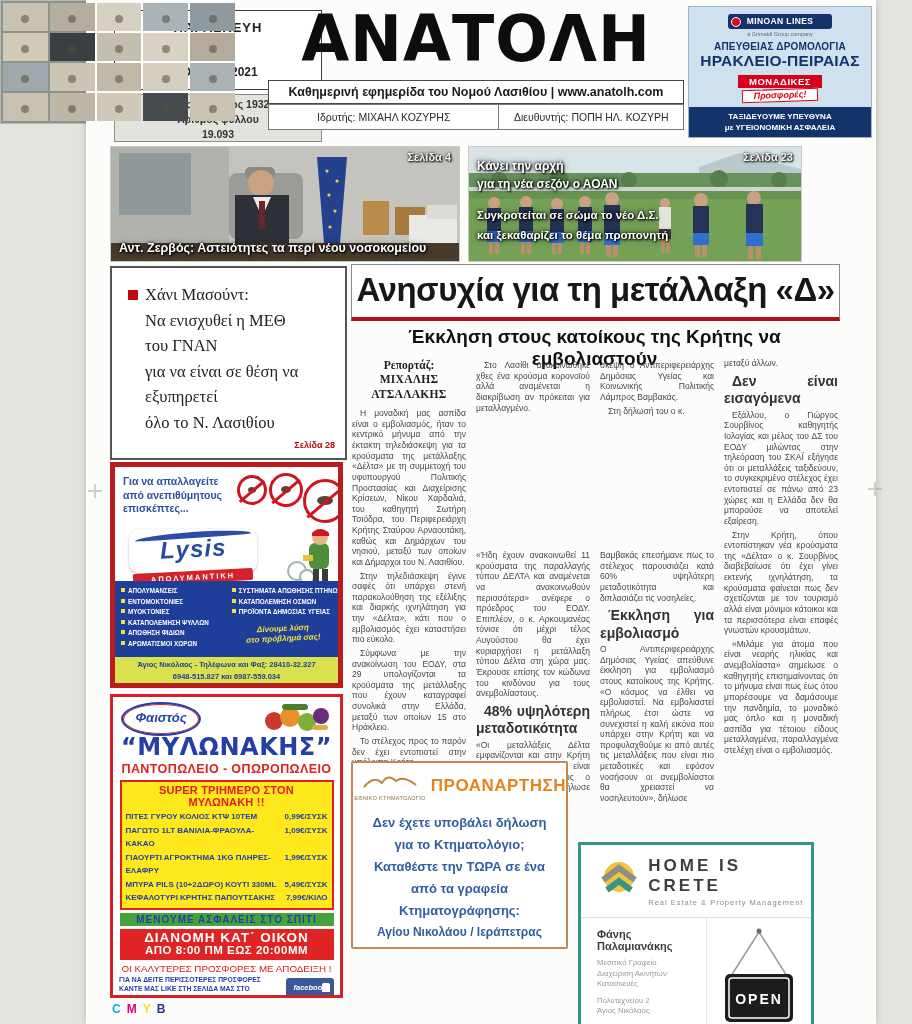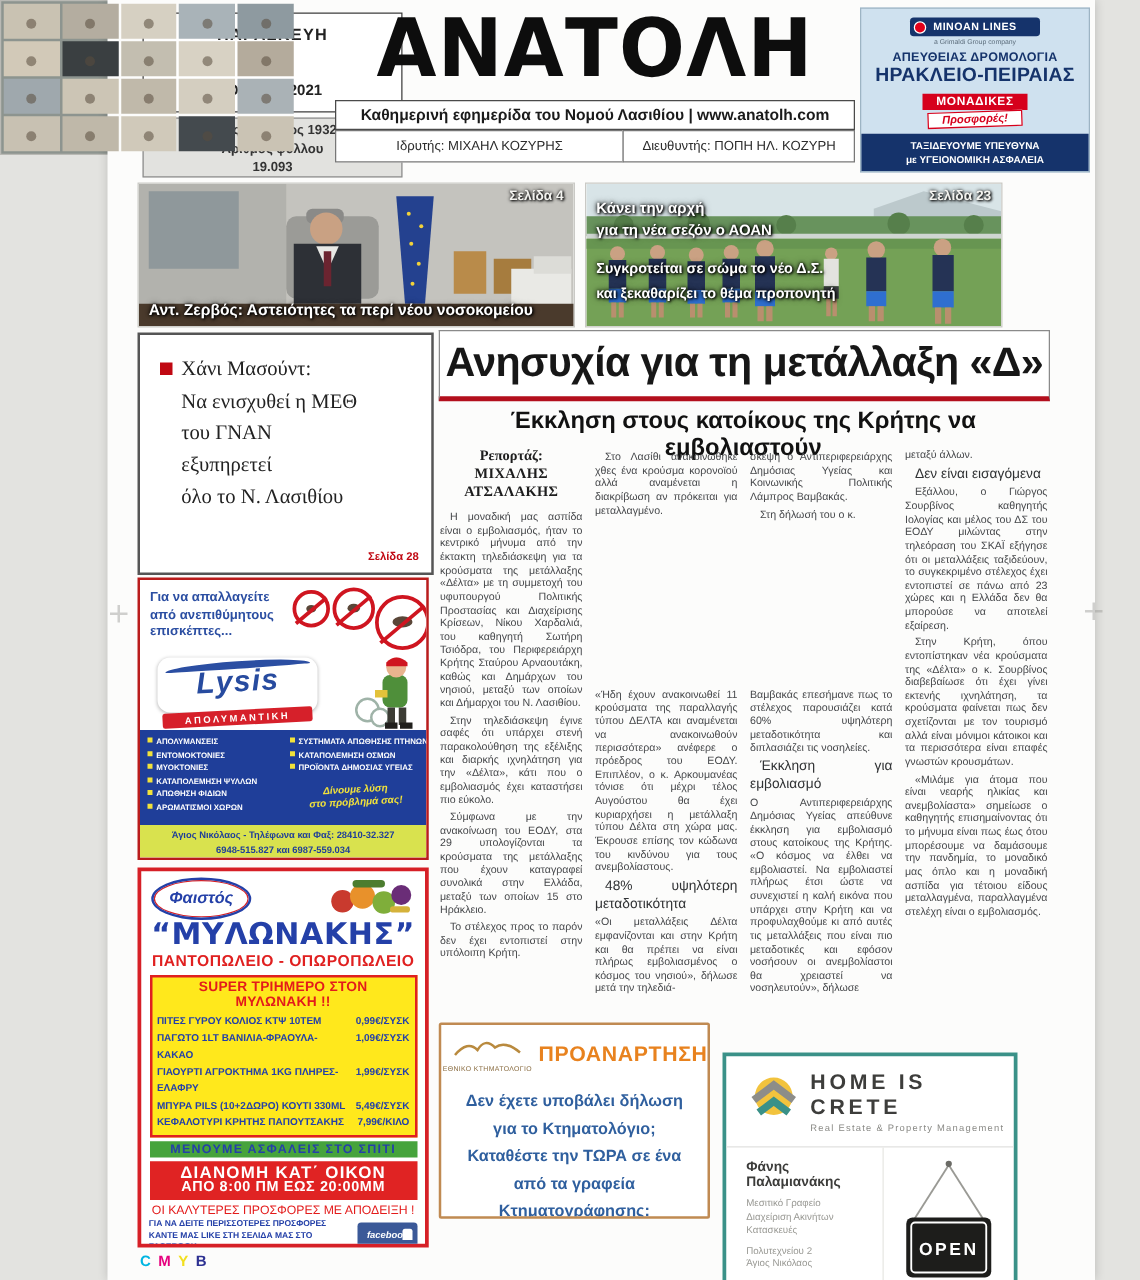--- a/index.html
+++ b/index.html
@@ -45,40 +45,40 @@
   
   .sidestory{left:110px;top:266px;width:233px;height:190px;border:2px solid #555;background:#fff;font-family:"Liberation Serif",serif;color:#222;}
   .sidestory .in{padding:14px 12px 0 16px;font-size:16.5px;line-height:1.55;}
   .redsq{display:inline-block;width:10px;height:10px;background:#c00812;margin-right:7px;}
   .sidestory .pageref{position:absolute;right:10px;bottom:8px;color:#c00812;font-size:9px;font-weight:bold;font-family:"Liberation Sans",sans-serif;}
 
   
   .acol{position:absolute;width:114px;font-size:8.5px;line-height:1.25;text-align:justify;color:#45474a;overflow:hidden;}
   .acol p{margin:0 0 3px 0;text-indent:8px;}
   .acol p.noind{text-indent:0;}
-  .subh{font-weight:normal;color:#303234;margin:4px 0 2px;text-indent:8px;font-size:11px;line-height:1.25;}
+  .subh{font-weight:bold;color:#303234;margin:4px 0 2px;text-indent:8px;font-size:14px;line-height:1.25;}
   .byline{text-align:center;font-family:"Liberation Serif",serif;color:#1d1d1d;margin-bottom:7px;text-indent:0;}
   .byline .r1{font-size:11.5px;font-weight:bold;}
   .byline .r2{font-size:11.5px;font-weight:bold;letter-spacing:.3px;}
   .vconf{left:468px;top:420px;width:238px;height:124px;background:#8d948f;border:1px solid #b9b9b4;display:grid;grid-template-columns:repeat(5,1fr);grid-template-rows:repeat(4,1fr);gap:2px;padding:2px;box-sizing:border-box;}
   .vt{background:#c9c2b2;position:relative;}
   .vt::after{content:"";position:absolute;left:50%;top:42%;width:8px;height:8px;margin-left:-4px;border-radius:50%;background:rgba(90,76,62,.55);}
   .vt:nth-child(2){background:#b4ada0;} .vt:nth-child(3){background:#d6d0c2;}
   .vt:nth-child(4){background:#a9b3b8;} .vt:nth-child(5){background:#8e9aa0;}
   .vt:nth-child(6){background:#d2c9b8;} .vt:nth-child(7){background:#3a3f41;}
   .vt:nth-child(8){background:#c3beb0;} .vt:nth-child(9){background:#d8d2c4;}
   .vt:nth-child(10){background:#b4ab9c;} .vt:nth-child(11){background:#9fa8ad;}
   .vt:nth-child(12){background:#ccc5b5;} .vt:nth-child(13){background:#c0b9aa;}
   .vt:nth-child(14){background:#d4cec0;} .vt:nth-child(15){background:#aab2b6;}
   .vt:nth-child(16){background:#c8c1b2;} .vt:nth-child(17){background:#bfb8a9;}
   .vt:nth-child(18){background:#d0c9ba;} .vt:nth-child(19){background:#444a4e;}
   .vt:nth-child(20){background:#cac3b4;}
 
   
-  .lysis{left:110px;top:462px;width:233px;height:226px;border:2px solid #b91c1c;background:#fff;overflow:hidden;box-sizing:border-box;}
+  .lysis{left:110px;top:462px;width:233px;height:226px;border:5px solid #b91c1c;background:#fff;overflow:hidden;box-sizing:border-box;}
   .ly-intro{position:absolute;left:8px;top:8px;width:110px;font-size:10.5px;font-weight:bold;color:#2b4ea2;line-height:1.3;}
   .noSign{position:absolute;border:3px solid #cf1520;border-radius:50%;background:#fff;}
   .noSign::after{content:"";position:absolute;left:-4px;top:50%;width:calc(100% + 8px);height:3px;background:#cf1520;transform:rotate(-40deg);}
   .bugblob{position:absolute;background:#5a4638;border-radius:50%;}
   .ly-logo{position:absolute;left:14px;top:62px;width:128px;height:44px;background:#fff;border-radius:10px;box-shadow:0 1px 3px rgba(0,0,0,.25);text-align:center;}
   .ly-logo .swooshT{position:absolute;left:6px;top:3px;width:116px;height:6px;background:#2b4ea2;border-radius:50% 50% 50% 50%/90% 90% 10% 10%;transform:rotate(-4deg);}
   .ly-logo .txt{position:relative;top:6px;font-size:24px;font-weight:bold;font-style:italic;color:#274b9f;letter-spacing:1px;transform:rotate(-3deg);display:inline-block;}
   .ly-ribbon{position:absolute;left:18px;top:104px;width:120px;background:#d6202a;color:#fff;font-size:7.5px;font-weight:bold;text-align:center;letter-spacing:2px;padding:1.5px 0;transform:rotate(-3deg);border-radius:2px;}
   .ly-panel{position:absolute;left:0;bottom:26px;width:100%;height:76px;background:#1f3e99;color:#fff;display:flex;box-sizing:border-box;padding:5px 4px 2px 6px;}
   .ly-panel .colA{width:52%;} .ly-panel .colB{width:48%;}
@@ -102,21 +102,21 @@
   .myl-red .r2{font-size:11.5px;letter-spacing:.5px;}
   .myl-receipt{color:#e31b1b;font-size:9.8px;font-weight:normal;margin-top:3px;}
   .myl-fbrow{display:flex;align-items:center;margin:1px 6px 0;}
   .myl-fbtxt{flex:1;color:#2440a8;font-size:6.8px;font-weight:bold;text-align:left;line-height:9px;}
   .fb-badge{width:48px;height:20px;background:#3b5998;border-radius:3px;color:#fff;font-size:7.5px;font-style:italic;font-weight:bold;line-height:20px;position:relative;}
   .fb-badge .th{position:absolute;right:4px;top:5px;width:8px;height:9px;background:#fff;border-radius:2px 2px 0 0;}
   .cmyb{left:112px;top:1002px;font-size:12px;font-weight:bold;letter-spacing:6px;}
   .cmyb .c{color:#00b5e2;} .cmyb .m{color:#e6007e;} .cmyb .y{color:#f2df1d;} .cmyb .k{color:#2d3192;}
 
   
-  .ktima{left:351px;top:818px;width:217px;height:157px;border:2px solid #c08a52;border-radius:2px;background:#fff;box-sizing:border-box;text-align:center;overflow:hidden;}
+  .ktima{left:351px;top:761px;width:217px;height:188px;border:2px solid #c08a52;border-radius:2px;background:#fff;box-sizing:border-box;text-align:center;overflow:hidden;}
   .kt-head{display:flex;align-items:center;justify-content:center;margin-top:8px;}
   .kt-logo{width:74px;text-align:center;}
   .kt-logo .nm{font-size:5.5px;color:#8a6d42;letter-spacing:.3px;line-height:6.5px;}
   .kt-title{color:#e8821e;font-size:17px;font-weight:bold;letter-spacing:.5px;margin-left:4px;}
   .kt-line{color:#2f5f9e;font-weight:bold;font-size:13px;line-height:22px;}
   .kt-line.sm{font-size:12px;line-height:20px;}
   .kt-info{color:#2f5f9e;font-size:8.2px;font-weight:bold;margin-top:5px;}
   .kt-info .url{text-decoration:underline;}
 
   
@@ -269,20 +269,21 @@
   <div class="abs headlinebox">
     <div class="h">Ανησυχία για τη μετάλλαξη «Δ»</div>
   </div>
   <div class="abs subheadline">Έκκληση στους κατοίκους της Κρήτης να εμβολιαστούν</div>
 
   <div class="abs sidestory">
     <div class="in">
       <div><span class="redsq"></span><span>Χάνι Μασούντ:</span></div>
       <div style="padding-left:17px;">Να ενισχυθεί η ΜΕΘ</div>
       <div style="padding-left:17px;">του ΓΝΑΝ</div>
+      <div style="padding-left:17px;">για να είναι σε θέση να</div>
       <div style="padding-left:17px;">εξυπηρετεί</div>
       <div style="padding-left:17px;">όλο το Ν. Λασιθίου</div>
     </div>
     <div class="pageref">Σελίδα 28</div>
   </div>
 
   <div class="acol" style="left:352px;top:358px;height:444px;">
     <div class="byline">
       <div class="r1">Ρεπορτάζ:</div>
       <div class="r2">ΜΙΧΑΛΗΣ ΑΤΣΑΛΑΚΗΣ</div>

